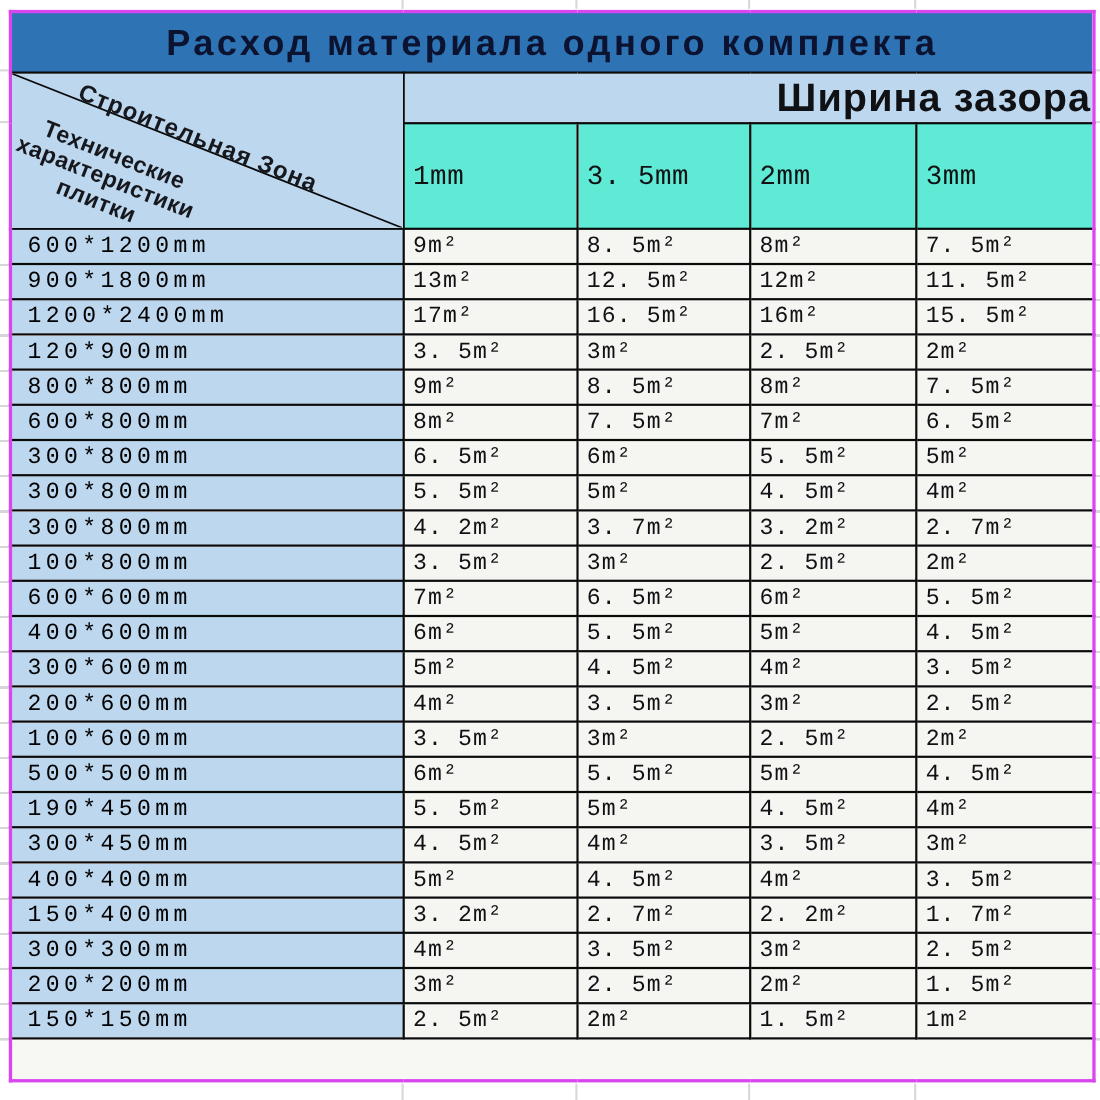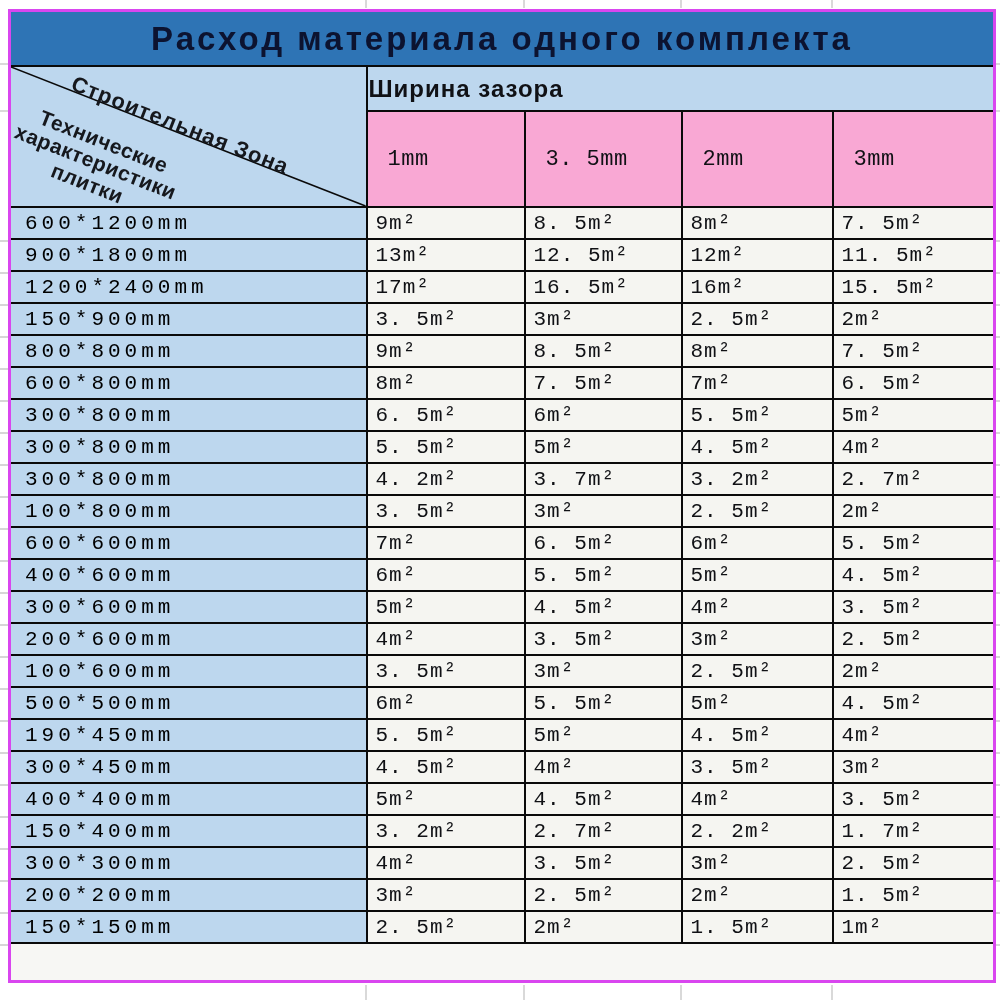--- a/index.html
+++ b/index.html
@@ -35,28 +35,28 @@
     position:absolute;left:66px;top:4px;transform:rotate(21.5deg);
     transform-origin:0 0;font-size:22px;color:#16181d;letter-spacing:1px;
   }
   .corner-bottom{
     position:absolute;left:17px;top:33px;transform:rotate(21.5deg);
     transform-origin:0 0;font-size:21px;line-height:1.07;color:#16181d;
     white-space:pre-line;letter-spacing:0.5px;
   }
   .group-cell{
     height:41px;background:#BDD7EE;color:#101115;
-    font-size:24px;font-weight:700;text-align:left;vertical-align:middle;
+    font-size:36px;font-weight:700;text-align:right;vertical-align:middle;
     letter-spacing:1px;
   }
   .mm-cell{
-    height:92px;background:#f9a8d4;color:#101115;
+    height:92px;background:#5eead4;color:#101115;
     font-family:"Liberation Mono","DejaVu Sans Mono",monospace;
-    font-size:22px;font-weight:400;text-align:left;vertical-align:middle;
-    padding-left:20px;letter-spacing:0.5px;
+    font-size:25px;font-weight:400;text-align:left;vertical-align:middle;
+    padding-left:8px;letter-spacing:0.5px;
   }
   .size-cell{
     height:28px;background:#BDD7EE;color:#000000;
     font-family:"Liberation Mono","DejaVu Sans Mono",monospace;
     font-size:21px;padding-left:14px;letter-spacing:4px;vertical-align:middle;
   }
   .val-cell{
     background:#F5F5F1;color:#101115;
     font-family:"Liberation Mono","DejaVu Sans Mono",monospace;
     font-size:21px;padding-left:8px;letter-spacing:1px;vertical-align:middle;
@@ -128,21 +128,21 @@
         <td class="val-cell">11. 5m²</td>
       </tr>
       <tr>
         <td class="size-cell">1200*2400mm</td>
         <td class="val-cell">17m²</td>
         <td class="val-cell">16. 5m²</td>
         <td class="val-cell">16m²</td>
         <td class="val-cell">15. 5m²</td>
       </tr>
       <tr>
-        <td class="size-cell">150*900mm</td>
+        <td class="size-cell">120*900mm</td>
         <td class="val-cell">3. 5m²</td>
         <td class="val-cell">3m²</td>
         <td class="val-cell">2. 5m²</td>
         <td class="val-cell">2m²</td>
       </tr>
       <tr>
         <td class="size-cell">800*800mm</td>
         <td class="val-cell">9m²</td>
         <td class="val-cell">8. 5m²</td>
         <td class="val-cell">8m²</td>

